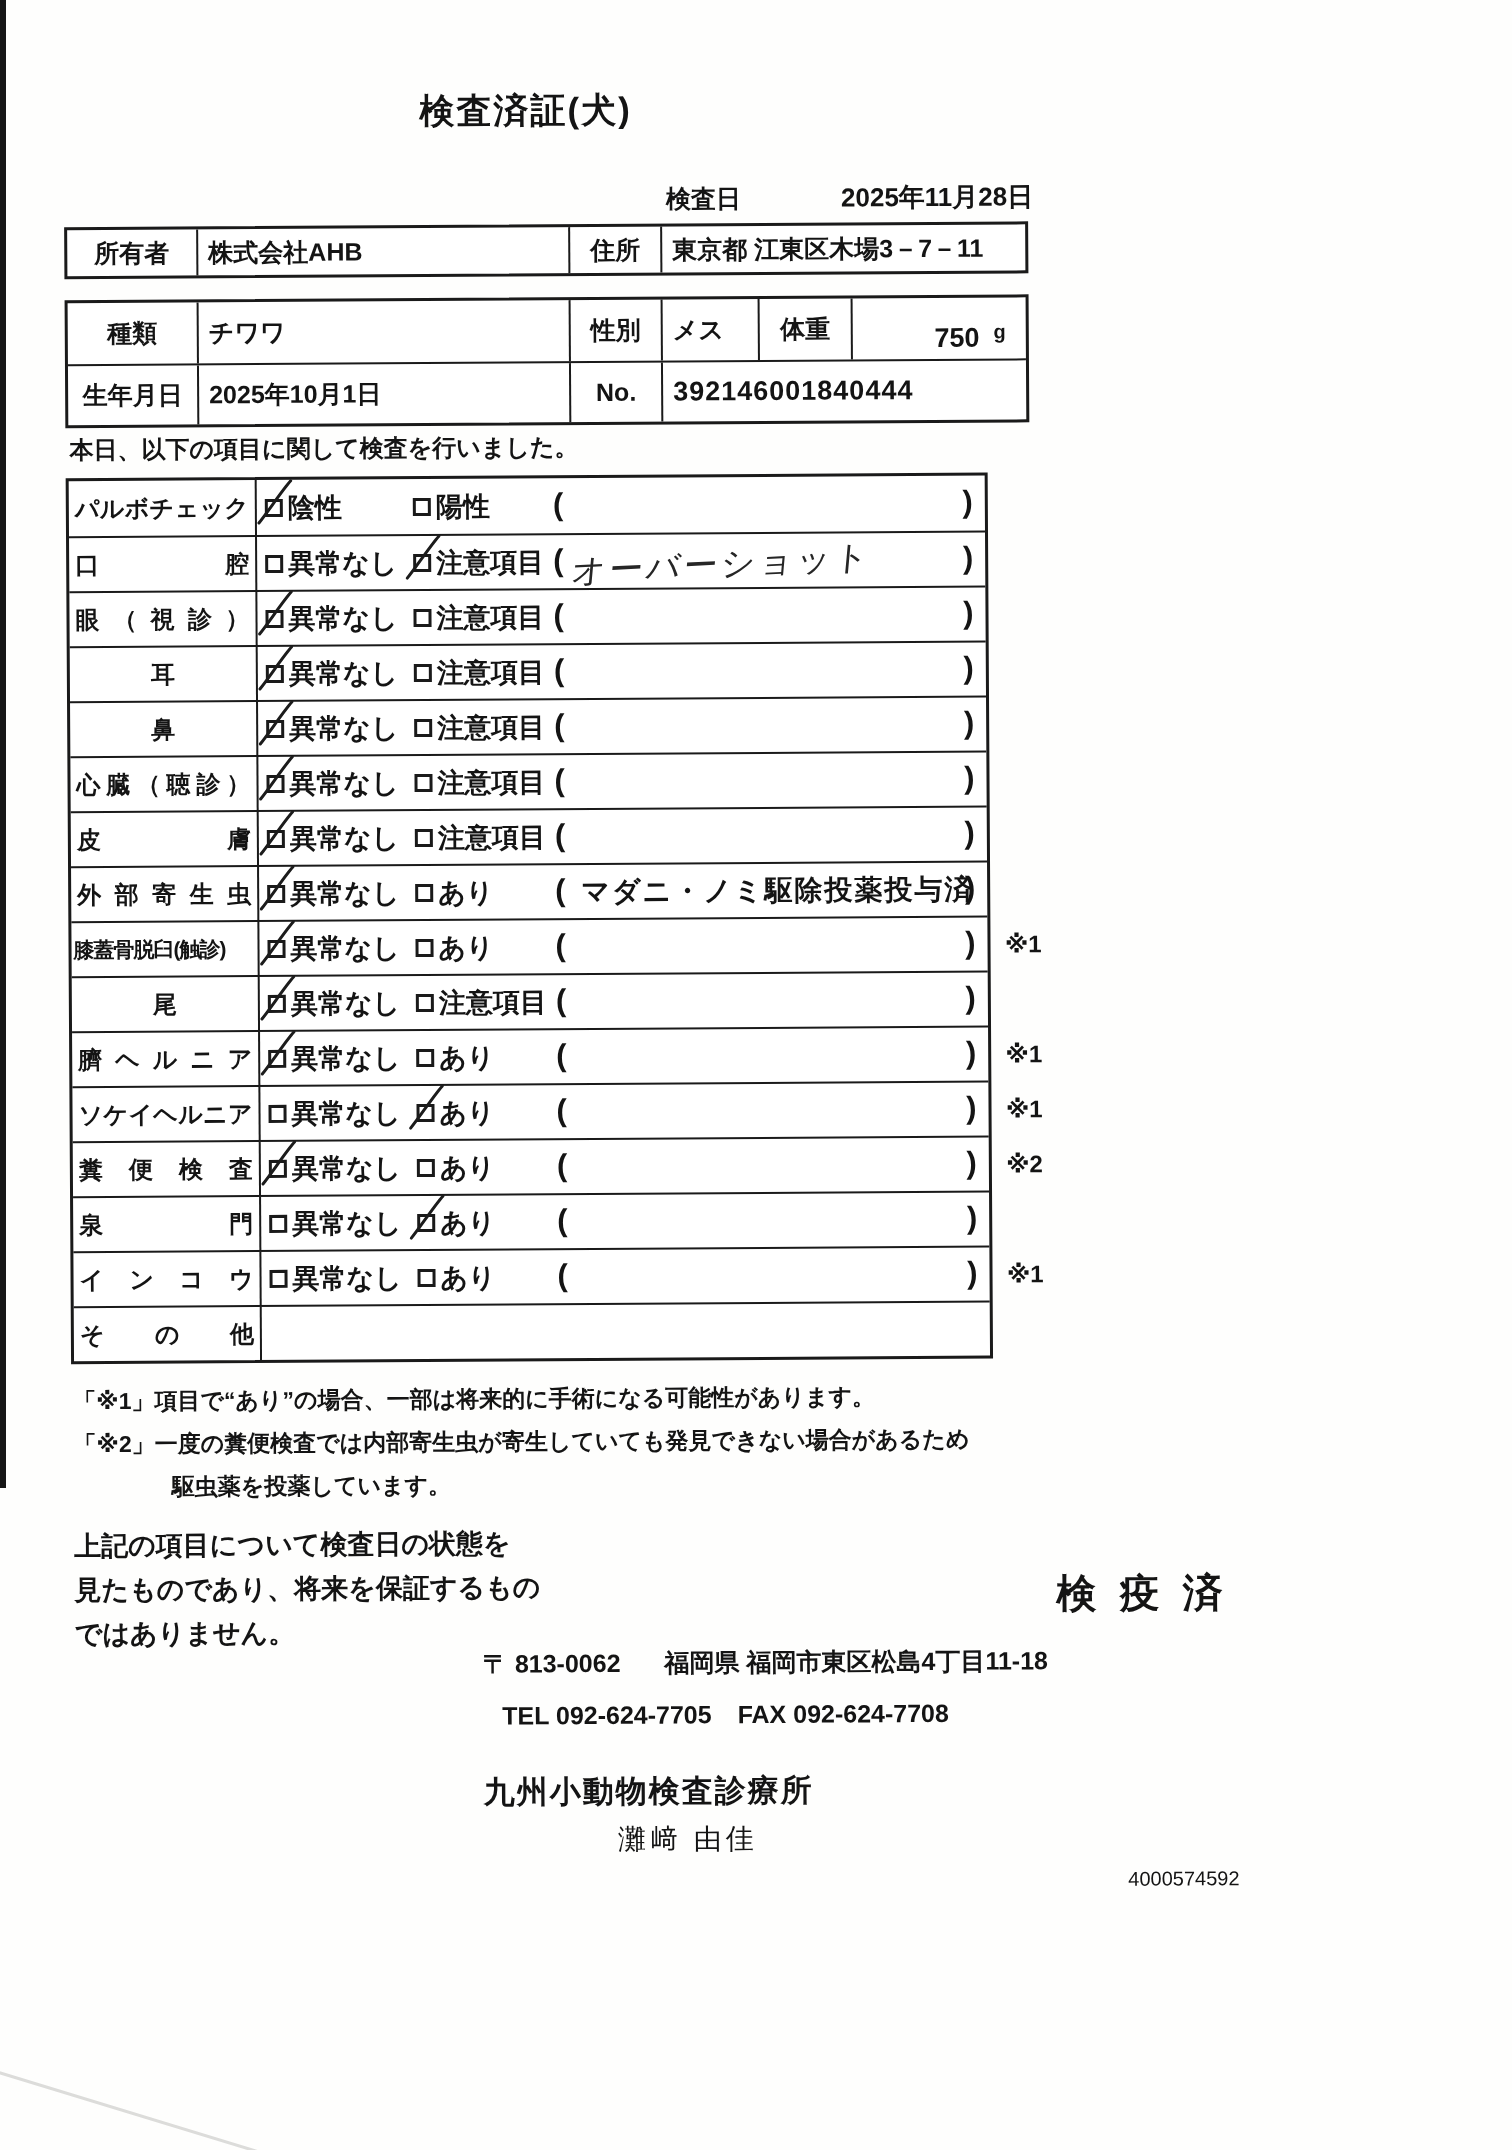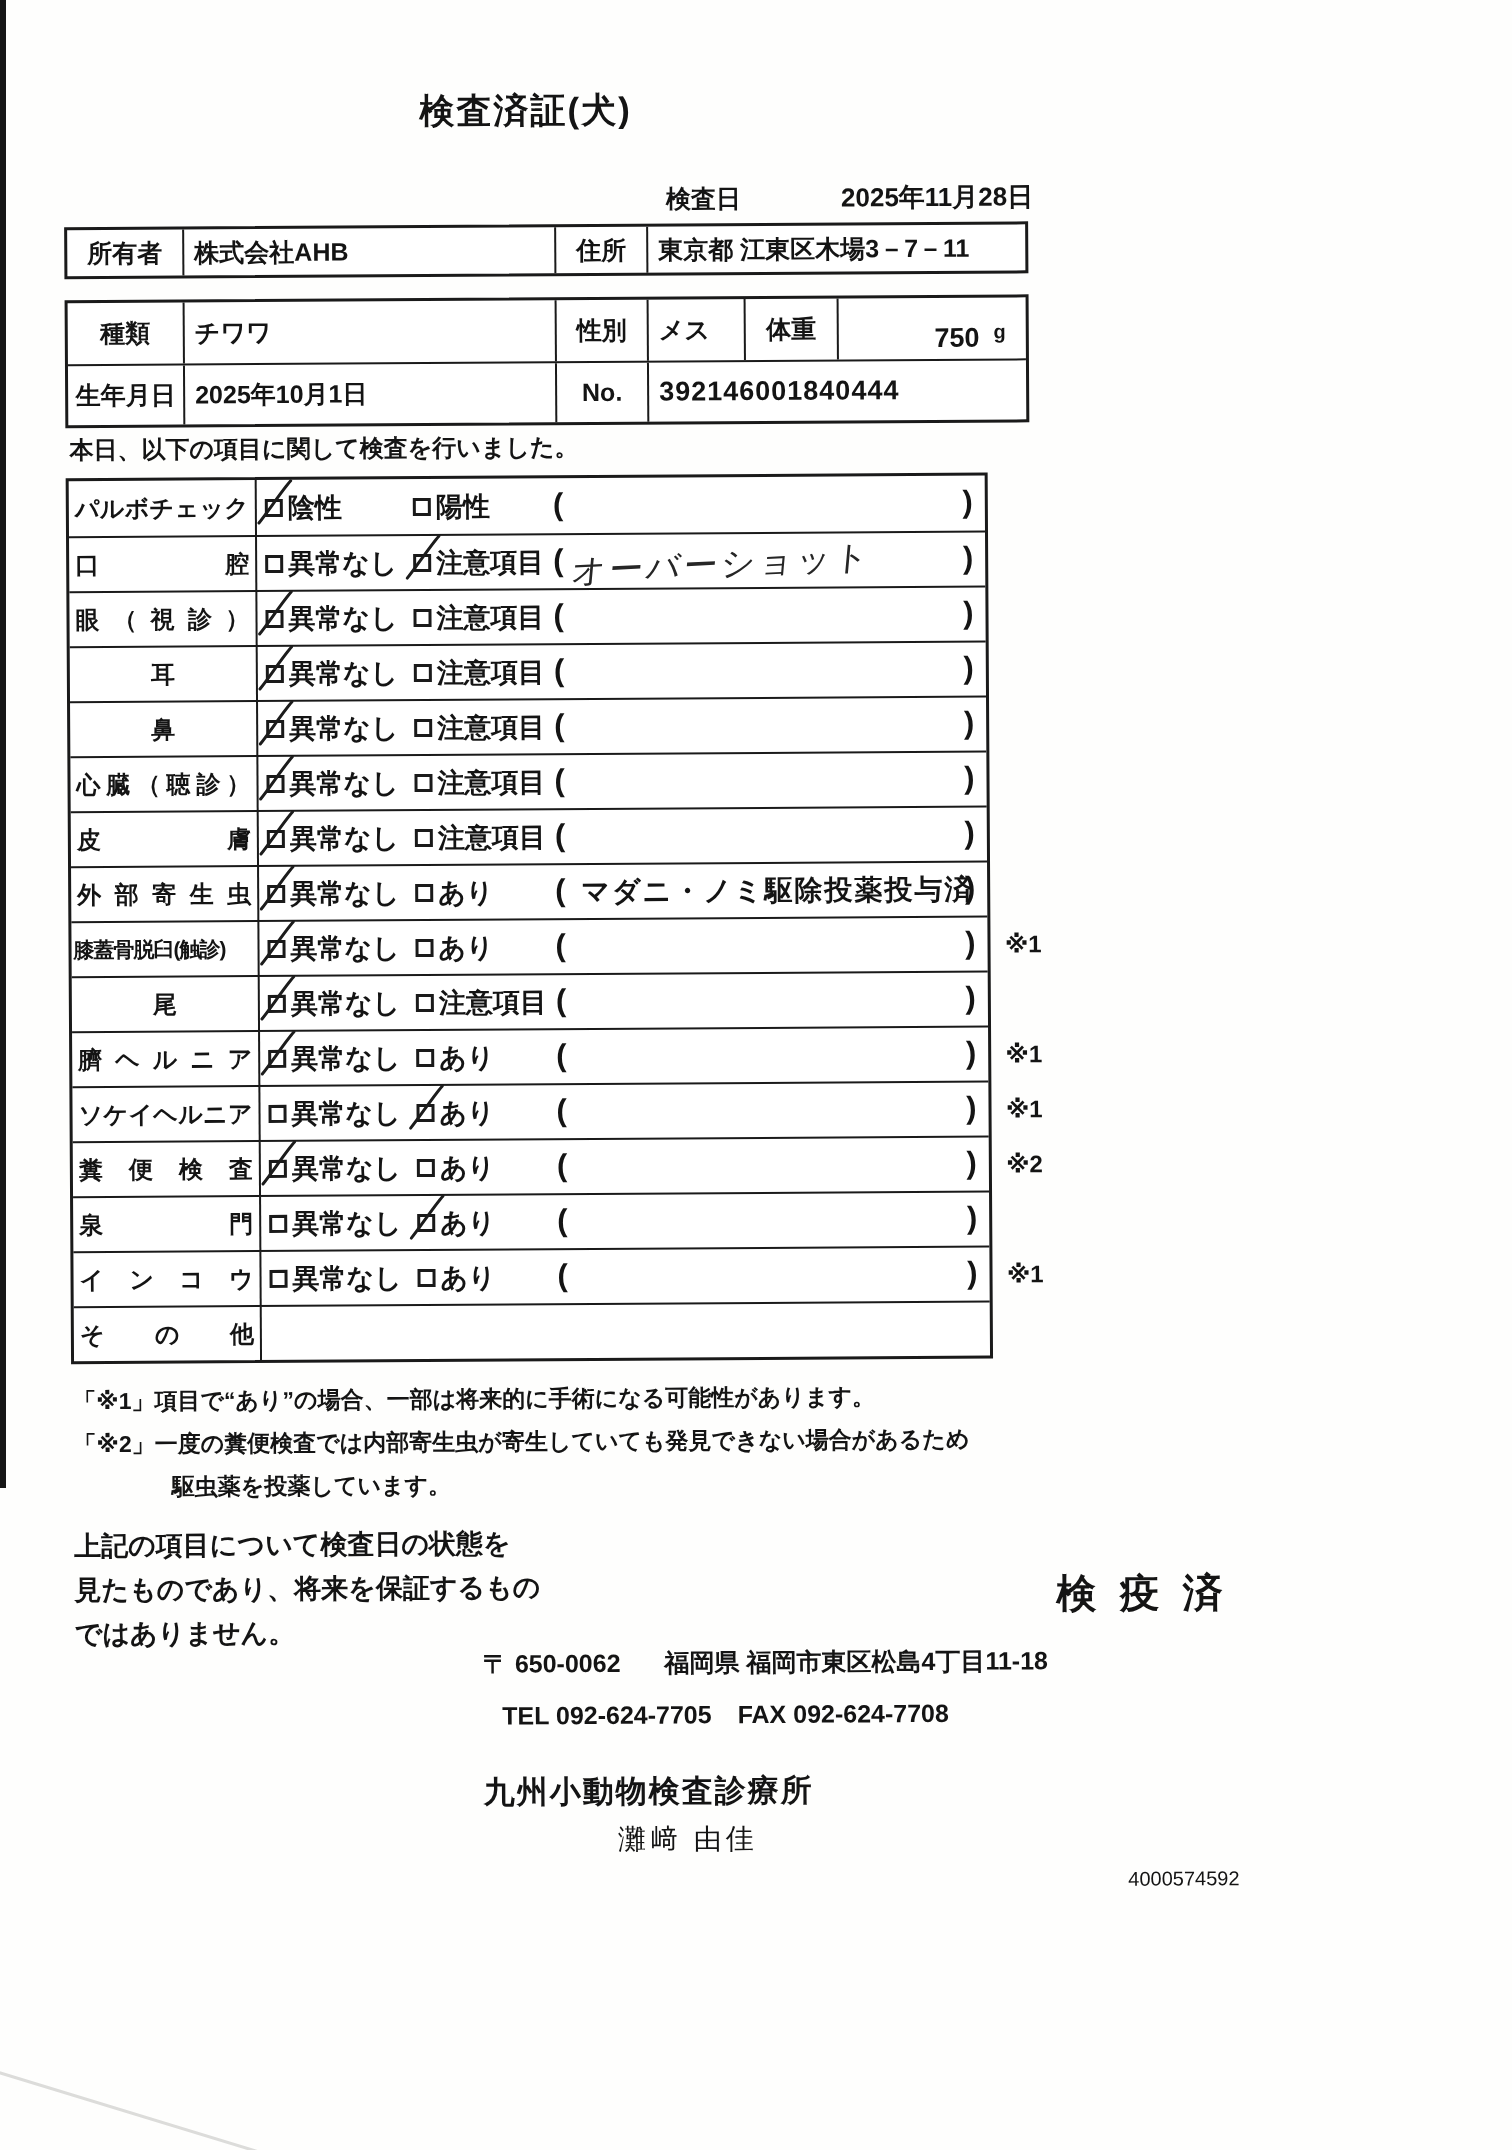--- a/index.html
+++ b/index.html
@@ -20,21 +20,21 @@
   .tbl { border:3px solid #1a1a1a; background:#fff; }
   .trow { display:flex; }
   .cell { display:flex; align-items:center; font-size:25px; font-weight:bold; padding:0 10px; border-left:2px solid #1a1a1a; overflow:hidden; white-space:nowrap; }
   .cell.first { border-left:none; }
   .cell.head { justify-content:center; padding:0 4px; }
   .tblA { left:68px; top:223px; width:964px; }
   .tblA .trow { height:46px; }
   .tblB { left:68px; top:296px; width:964px; }
   .tblB .trow { height:61px; }
   .tblB .trow + .trow { border-top:2px solid #1a1a1a; }
-  .w115{width:115px}.w372{width:372px}.w92{width:92px}.w97{width:97px}.w93{width:93px}.w195{flex:1}
+  .w115{width:129px}.w372{width:372px}.w92{width:92px}.w97{width:97px}.w93{width:93px}.w195{flex:1}
   .weight-cell { justify-content:flex-end; padding-right:20px; }
   .weight-val { font-size:27px;margin-top:20px; }
   .weight-unit { font-size:20px; margin-left:14px; margin-top:8px; font-weight:bold; }
   .no-val { font-size:27px; letter-spacing:1px; }
 
   .intro { left:72px; top:430px; font-size:24px; font-weight:bold; }
 
   .exam { left:68px; top:474px; width:922px; border:3px solid #1a1a1a; background:#fff; }
   .chk-row { position:relative; display:flex; height:55px; }
   .chk-row + .chk-row { border-top:2px solid #1a1a1a; }
@@ -572,21 +572,21 @@
 
     <div class="abs disclaimer">
       <div>上記の項目について検査日の状態を</div>
       <div>見たものであり、将来を保証するもの</div>
       <div>ではありません。</div>
     </div>
 
     <div class="abs stamp">検 疫 済</div>
 
     <div class="abs clinic-postal-line">
-      <span>〒 650-0062</span><span class="gap"></span><span>福岡県 福岡市東区松島4丁目11-18</span>
+      <span>〒 813-0062</span><span class="gap"></span><span>福岡県 福岡市東区松島4丁目11-18</span>
     </div>
     <div class="abs clinic-tel-line">
       <span>TEL 092-624-7705</span><span class="gap"></span><span>FAX 092-624-7708</span>
     </div>
     <div class="abs clinic-name">九州小動物検査診療所</div>
     <div class="abs vet-name">灘﨑 由佳</div>
     <div class="abs serial">4000574592</div>
 
   </div>
 </div>

